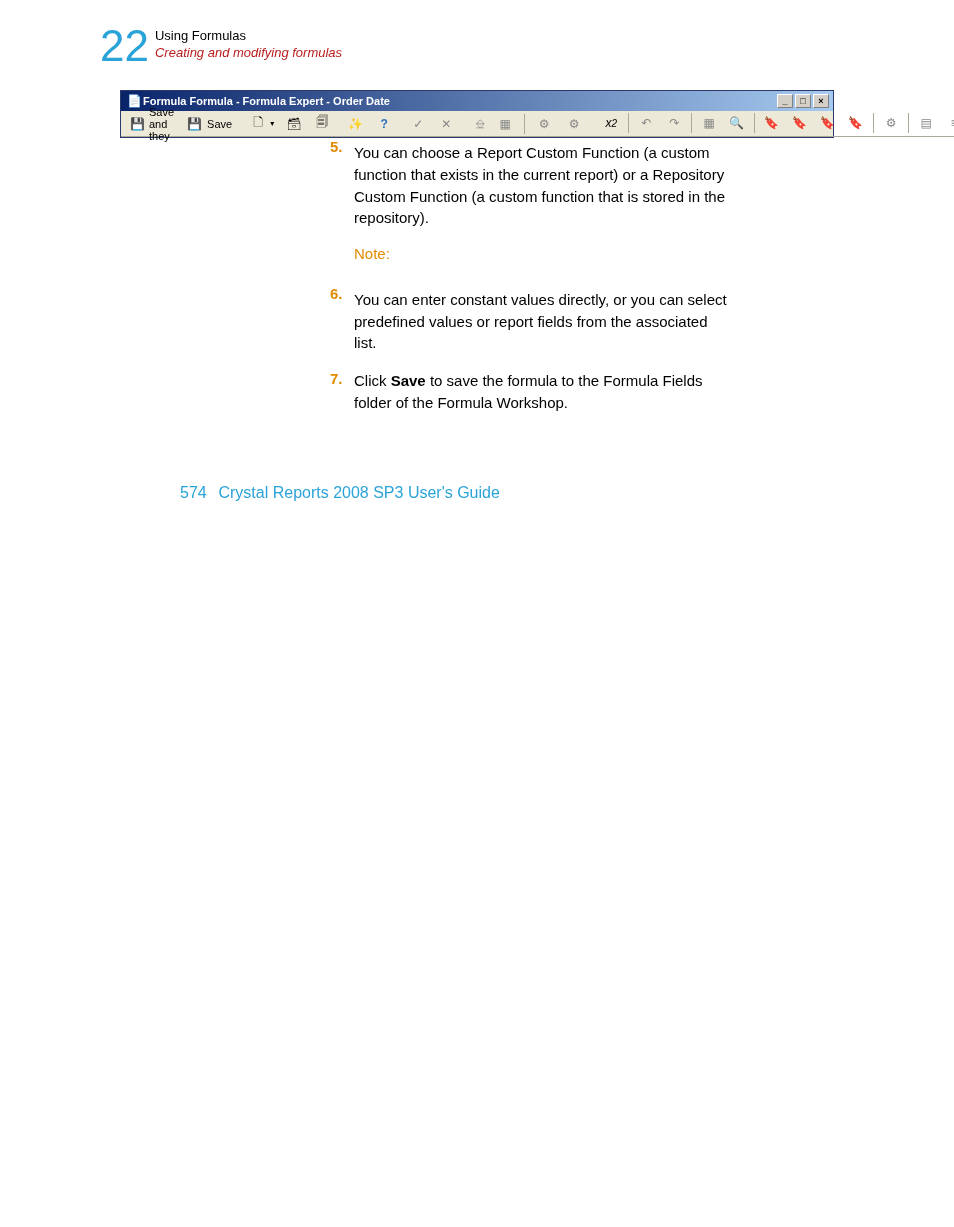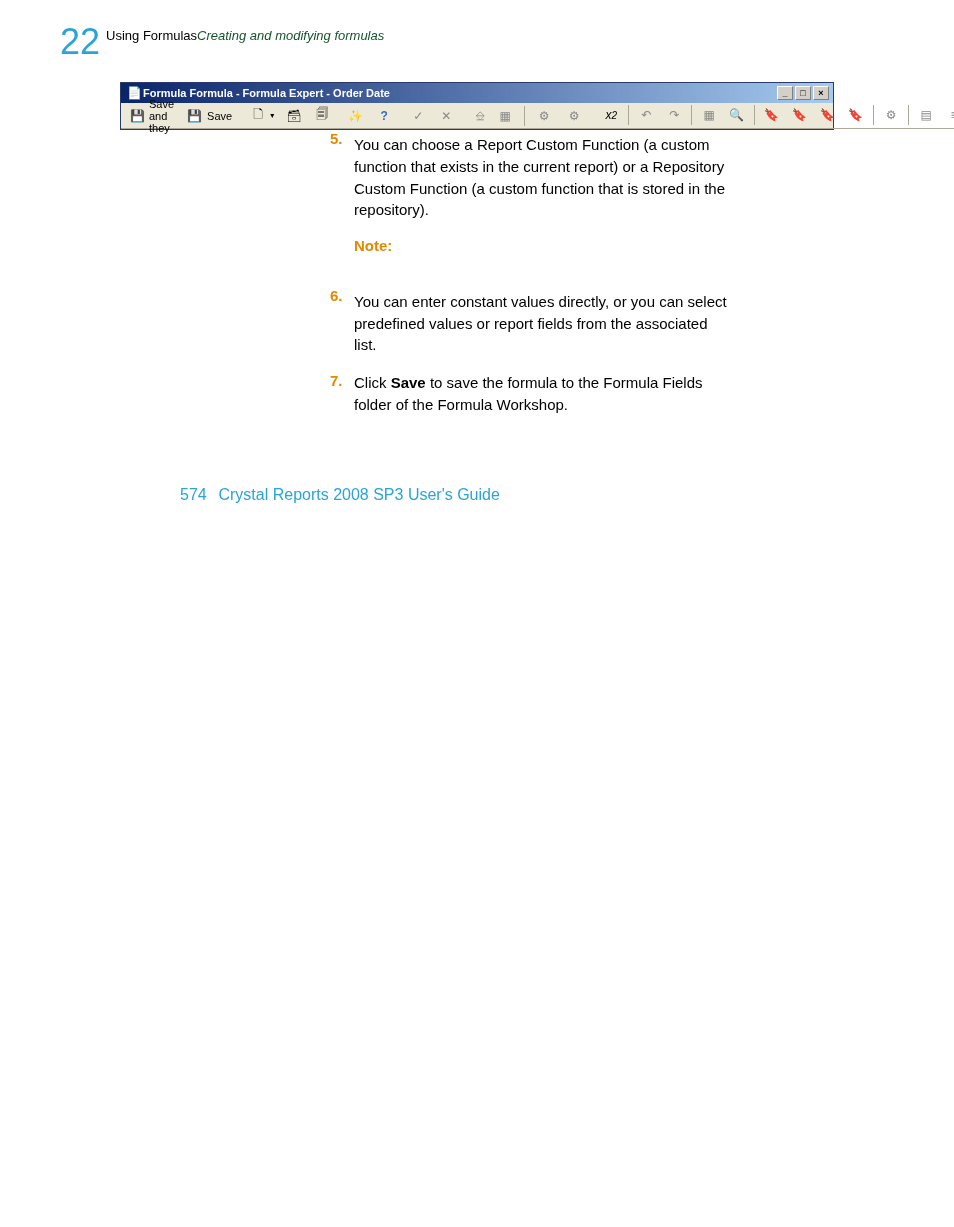--- a/index.html
+++ b/index.html
@@ -1,43 +1,43 @@
 <!DOCTYPE html>
 <html><head>
 <meta charset="utf-8">
 <style>
   * { box-sizing: border-box; }
   body { margin:0; font-family: Arial, sans-serif; font-size:15px; color:#000; background:#fff; width:954px; }
   .page { padding: 24px 60px 24px 60px; }
 
   .hdr-row { display:flex; align-items:flex-start; gap:6px; margin-bottom:6px; }
-  .hdr-num { font-size:36px; font-weight:300; color:#2aa3d8; line-height:1; }
-  .hdr-txt { display:flex; flex-direction:row; font-size:13px; line-height:1.3; padding-top:4px; }
+  .hdr-num { font-size:44px; font-weight:300; color:#2aa3d8; line-height:1;margin-left:40px; }
+  .hdr-txt { display:flex; flex-direction:column; font-size:13px; line-height:1.3; padding-top:4px; }
   .hdr-txt .l1 { color:#000; }
-  .hdr-txt .l2 { font-style:italic; color:#14532d; }
+  .hdr-txt .l2 { font-style:italic; color:#b91c1c; }
 
   .dialog-wrap { margin: 22px 60px 40px 60px; }
   .dialog { border:1px solid #2a3a6a; background:#ece9d8; font-family: Tahoma, sans-serif; font-size:11px; }
 
   .titlebar { display:flex; align-items:center; background: linear-gradient(to right, #0a246a, #a6caf0); color:#fff; height:20px; padding:0 4px 0 6px; font-weight:bold; }
   .titlebar .spacer { flex:1; }
   .win-btn { width:16px; height:14px; background:#d4d0c8; border:1px solid #808080; border-top-color:#fff; border-left-color:#fff; margin-left:2px; font-size:9px; line-height:12px; text-align:center; color:#000; font-family:Arial; }
   .win-btn.close { font-weight:bold; }
 
   .toolbar { display:flex; align-items:center; height:26px; padding:2px 4px; border-bottom:1px solid #aca899; gap:2px; }
   .tb-sep { width:1px; height:20px; background:#aca899; margin:0 2px; }
   .tb-btn { display:flex; align-items:center; gap:4px; padding:2px 4px; border:1px solid transparent; font-size:11px; }
   .ico { width:16px; height:16px; display:inline-flex; align-items:center; justify-content:center; font-size:12px; }
 
   .content { margin: 0 100px 0 210px; }
   .step { display:flex; margin-bottom:12px; }
   .step-n { color:#e08a00; font-weight:bold; width:24px; flex-shrink:0; }
   .step-b { flex:1; line-height:1.45; }
   .para { margin:4px 0; line-height:1.45; }
-  .note-h { color:#e08a00; font-weight:bold; margin-top:14px; margin-bottom:12px; }
+  .note-h { color:#e08a00; font-weight:normal; margin-top:14px; margin-bottom:2px; }
   .outro { margin:14px 0 0 0; line-height:1.45; }
 
   .footer { margin-top:70px; color:#2aa3d8; font-size:16px; padding-left:60px; }
   .footer .pg { display:inline-block; width:34px; }
 </style>
 </head>
 <body>
 
 <div class="page">
 

